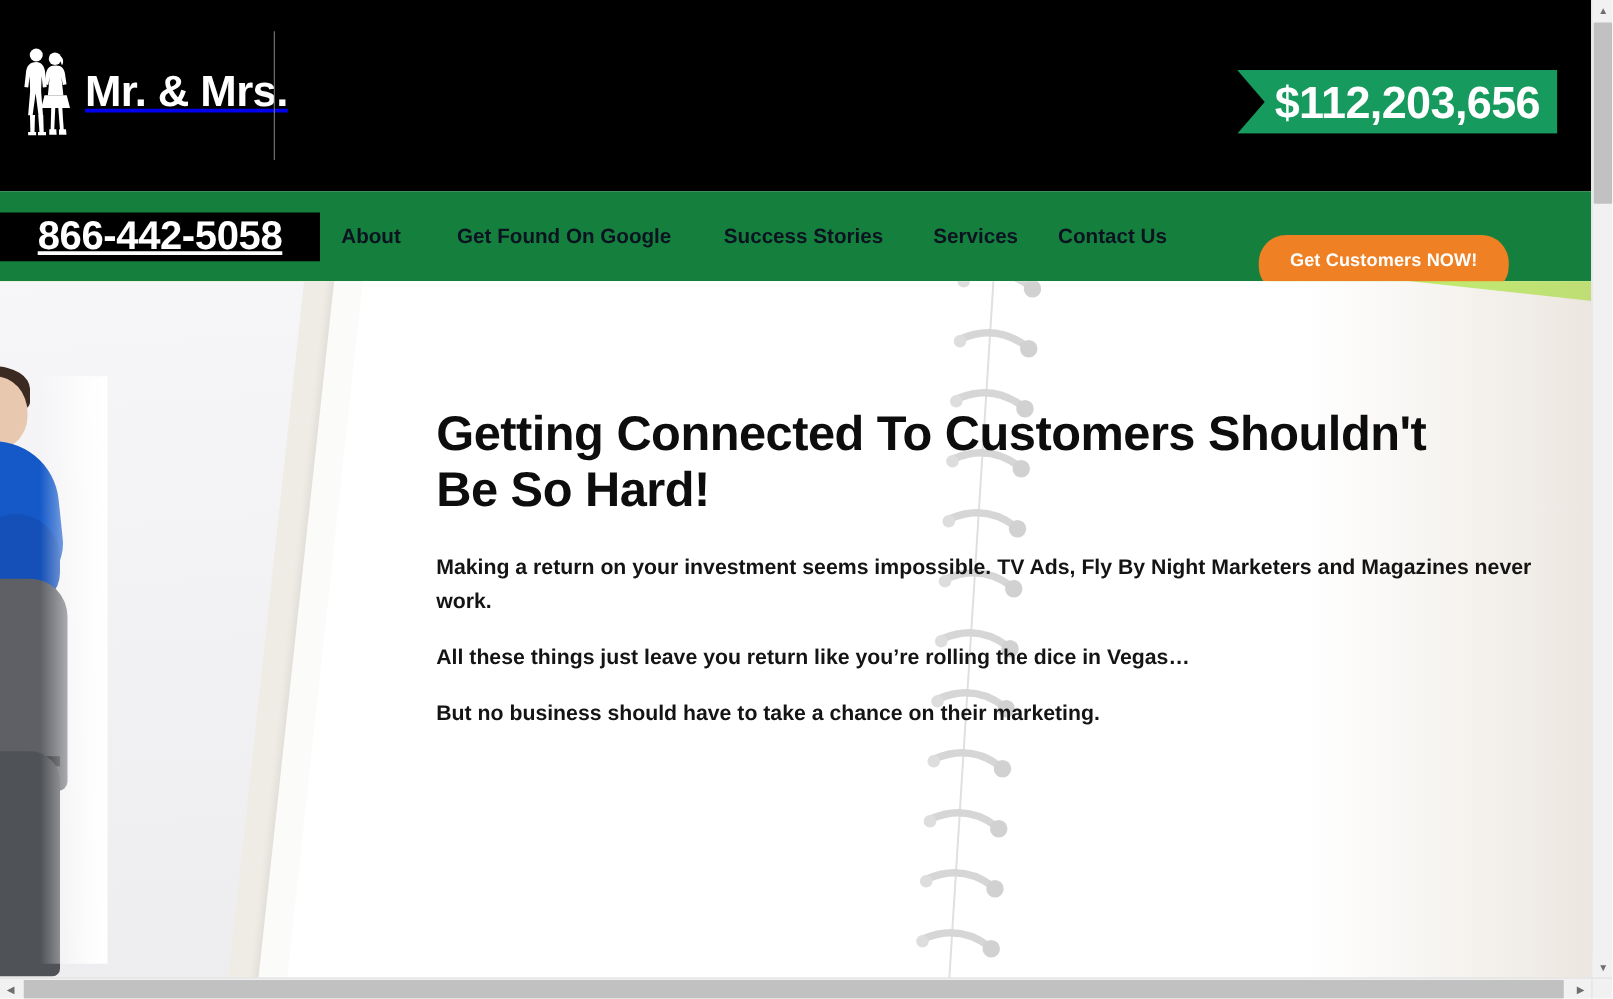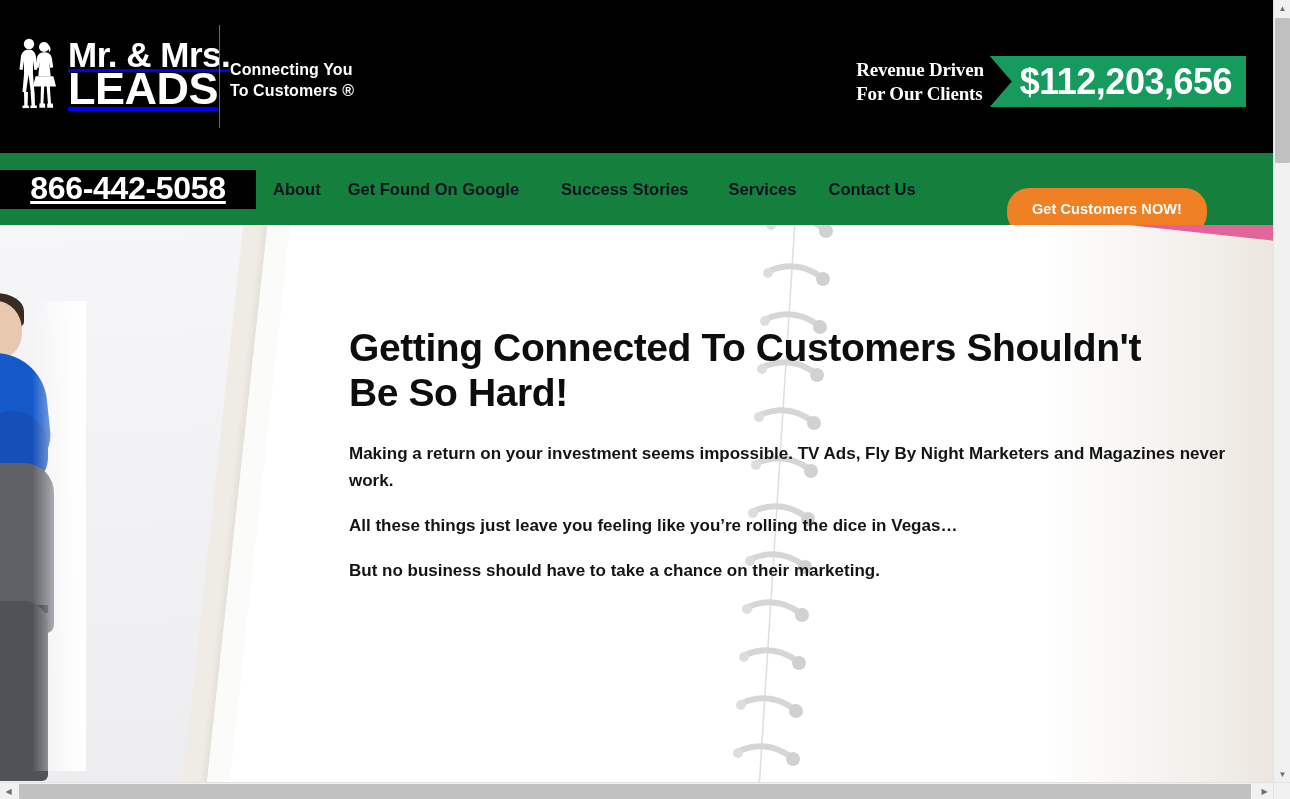--- a/index.html
+++ b/index.html
@@ -158,21 +158,21 @@
   }
   .navlink {
     color: #0b1320;
     font-weight: bold;
     font-size: 16.5px;
     text-decoration: none;
     white-space: nowrap;
     padding: 6px 0;
   }
   .navlink.n0 { margin-left: 17px; }
-  .navlink.n1 { margin-left: 27px; }
+  .navlink.n1 { margin-left: 45px; }
   .navlink.n2 { margin-left: 42px; }
   .navlink.n3 { margin-left: 40px; }
   .navlink.n4 { margin-left: 32px; }
 
   .cta-nav {
     position: absolute;
     right: 66px;
     top: 14px;
     background: #ef8023;
     color: #ffffff;
@@ -184,21 +184,21 @@
     cursor: pointer;
     white-space: nowrap;
     letter-spacing: 0.1px;
   }
 
   
   .hero {
     position: relative;
     height: 566px;
     overflow: hidden;
-    background: #ec4899;
+    background: #bef264;
   }
 
   
   .paper-left {
     position: absolute;
     left: -40px; top: -60px;
     width: 420px; height: 700px;
     background: linear-gradient(180deg,#f7f7f9 0%, #ececef 100%);
     transform: rotate(-4deg);
   }
@@ -426,36 +426,27 @@
             <path d="M30 16.3c-4.5 0-6.6 2.8-7.2 6.6l-1.1 8.4 2.9 .6 1.1-6.3-1.4 14.6h12.4l-1.6-14.6 1.2 6.3 2.9-.6-1.2-8.4c-.6-3.8-2.7-6.6-7-6.6z"></path>
             <path d="M21.6 40.2h17.8l2.6 10.2H19z"></path>
             <path d="M27 50h3.2l-.8 18h-2.9z"></path>
             <path d="M32.6 50h3.2l1.2 18h-3z"></path>
             <path d="M25.4 67.4h5.6l.3 4.3h-5.9z"></path>
             <path d="M33.2 67.4h5.6l.4 4.3h-6z"></path>
           </g>
         </svg>
         <span class="logo-words">
           <span class="logo-line1">Mr. &amp; Mrs.</span>
-          <span class="logo-line2">LEADS</span>
         </span>
       </a>
 
       <div class="logo-divider"></div>
 
-      <div class="tagline">
-        <div>Connecting You</div>
-        <div>To Customers ®</div>
-      </div>
 
       <div class="revenue">
-        <div class="revenue-label">
-          <div>Revenue Driven</div>
-          <div>For Our Clients</div>
-        </div>
         <div class="revenue-tag">$112,203,656</div>
       </div>
     </div>
 
     <div class="navrow">
       <a class="phone" href="#">866-442-5058</a>
       <div class="navlinks">
         <a class="navlink n0" href="#">About</a>
         <a class="navlink n1" href="#">Get Found On Google</a>
         <a class="navlink n2" href="#">Success Stories</a>
@@ -526,21 +517,21 @@
         <div class="arm2"></div>
         <div class="torso"></div>
         <div class="belt"></div>
         <div class="legs"></div>
         <div class="person-fade"></div>
       </div>
 
       <div class="hero-content">
         <h1 class="hero-title">Getting Connected To Customers Shouldn't Be So Hard!</h1>
         <p class="hero-p">Making a return on your investment seems impossible. TV Ads, Fly By Night Marketers and Magazines never work.</p>
-        <p class="hero-p">All these things just leave you feeling like you’re rolling the dice in Vegas…</p>
+        <p class="hero-p">All these things just leave you return like you’re rolling the dice in Vegas…</p>
         <p class="hero-p">But no business should have to take a chance on their marketing.</p>
       </div>
 
     </div>
   </div>
 
   <div class="vscroll">
     <div class="track-btn">
       <span class="arrow">▲</span>
     </div>

